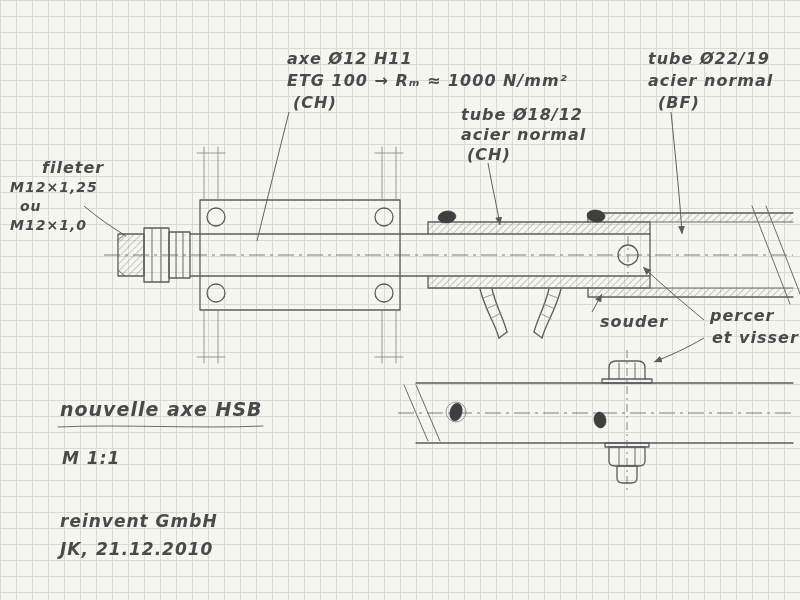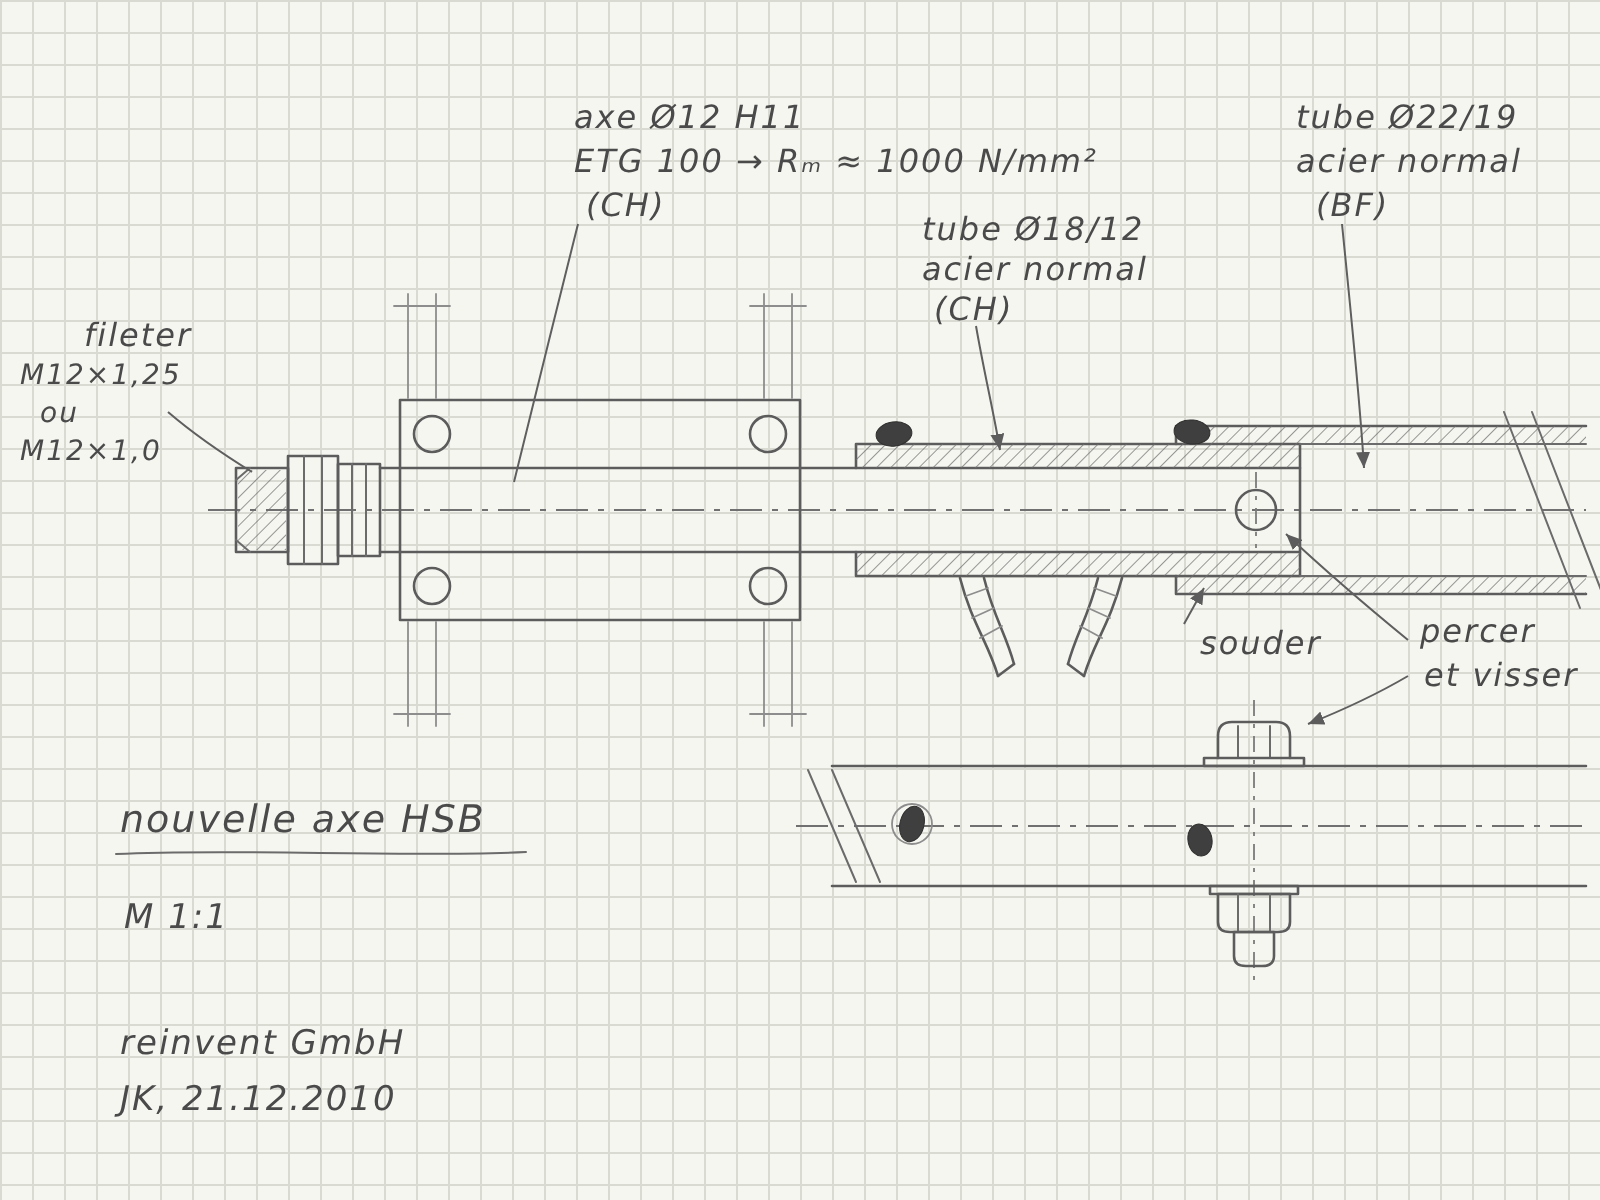--- a/index.html
+++ b/index.html
@@ -3,20 +3,21 @@
 <meta charset="utf-8">
 <style>
   html,body{margin:0;padding:0;background:#e8e8e4;}
   .paper{
     width:800px;height:600px;position:relative;overflow:hidden;
     background-color:#f6f6f1;
     background-image:
       linear-gradient(to right,#d9dbd3 1px,transparent 1px),
       linear-gradient(to bottom,#d9dbd3 1px,transparent 1px);
     background-size:16px 16px;
+    font-weight:bold;
   }
   svg{position:absolute;left:0;top:0;}
   .pencil{stroke:#5c5c5c;stroke-width:1.3;fill:none;stroke-linecap:round;stroke-linejoin:round;}
   .pencil2{stroke:#6b6b6b;stroke-width:1;fill:none;stroke-linecap:round;}
   .thin{stroke:#8d8d8d;stroke-width:0.9;fill:none;stroke-linecap:round;}
   .cl{stroke:#707070;stroke-width:0.9;fill:none;stroke-dasharray:16 5 3 5;}
   .cls{stroke:#7a7a7a;stroke-width:0.9;fill:none;stroke-dasharray:8 4 2 4;}
   .weld{fill:#3f3f3f;stroke:#2f2f2f;stroke-width:0.5;}
   .hatchfill{fill:url(#hatch);stroke:none;opacity:0.9;}
   .leader{stroke:#5f5f5f;stroke-width:1;fill:none;}

